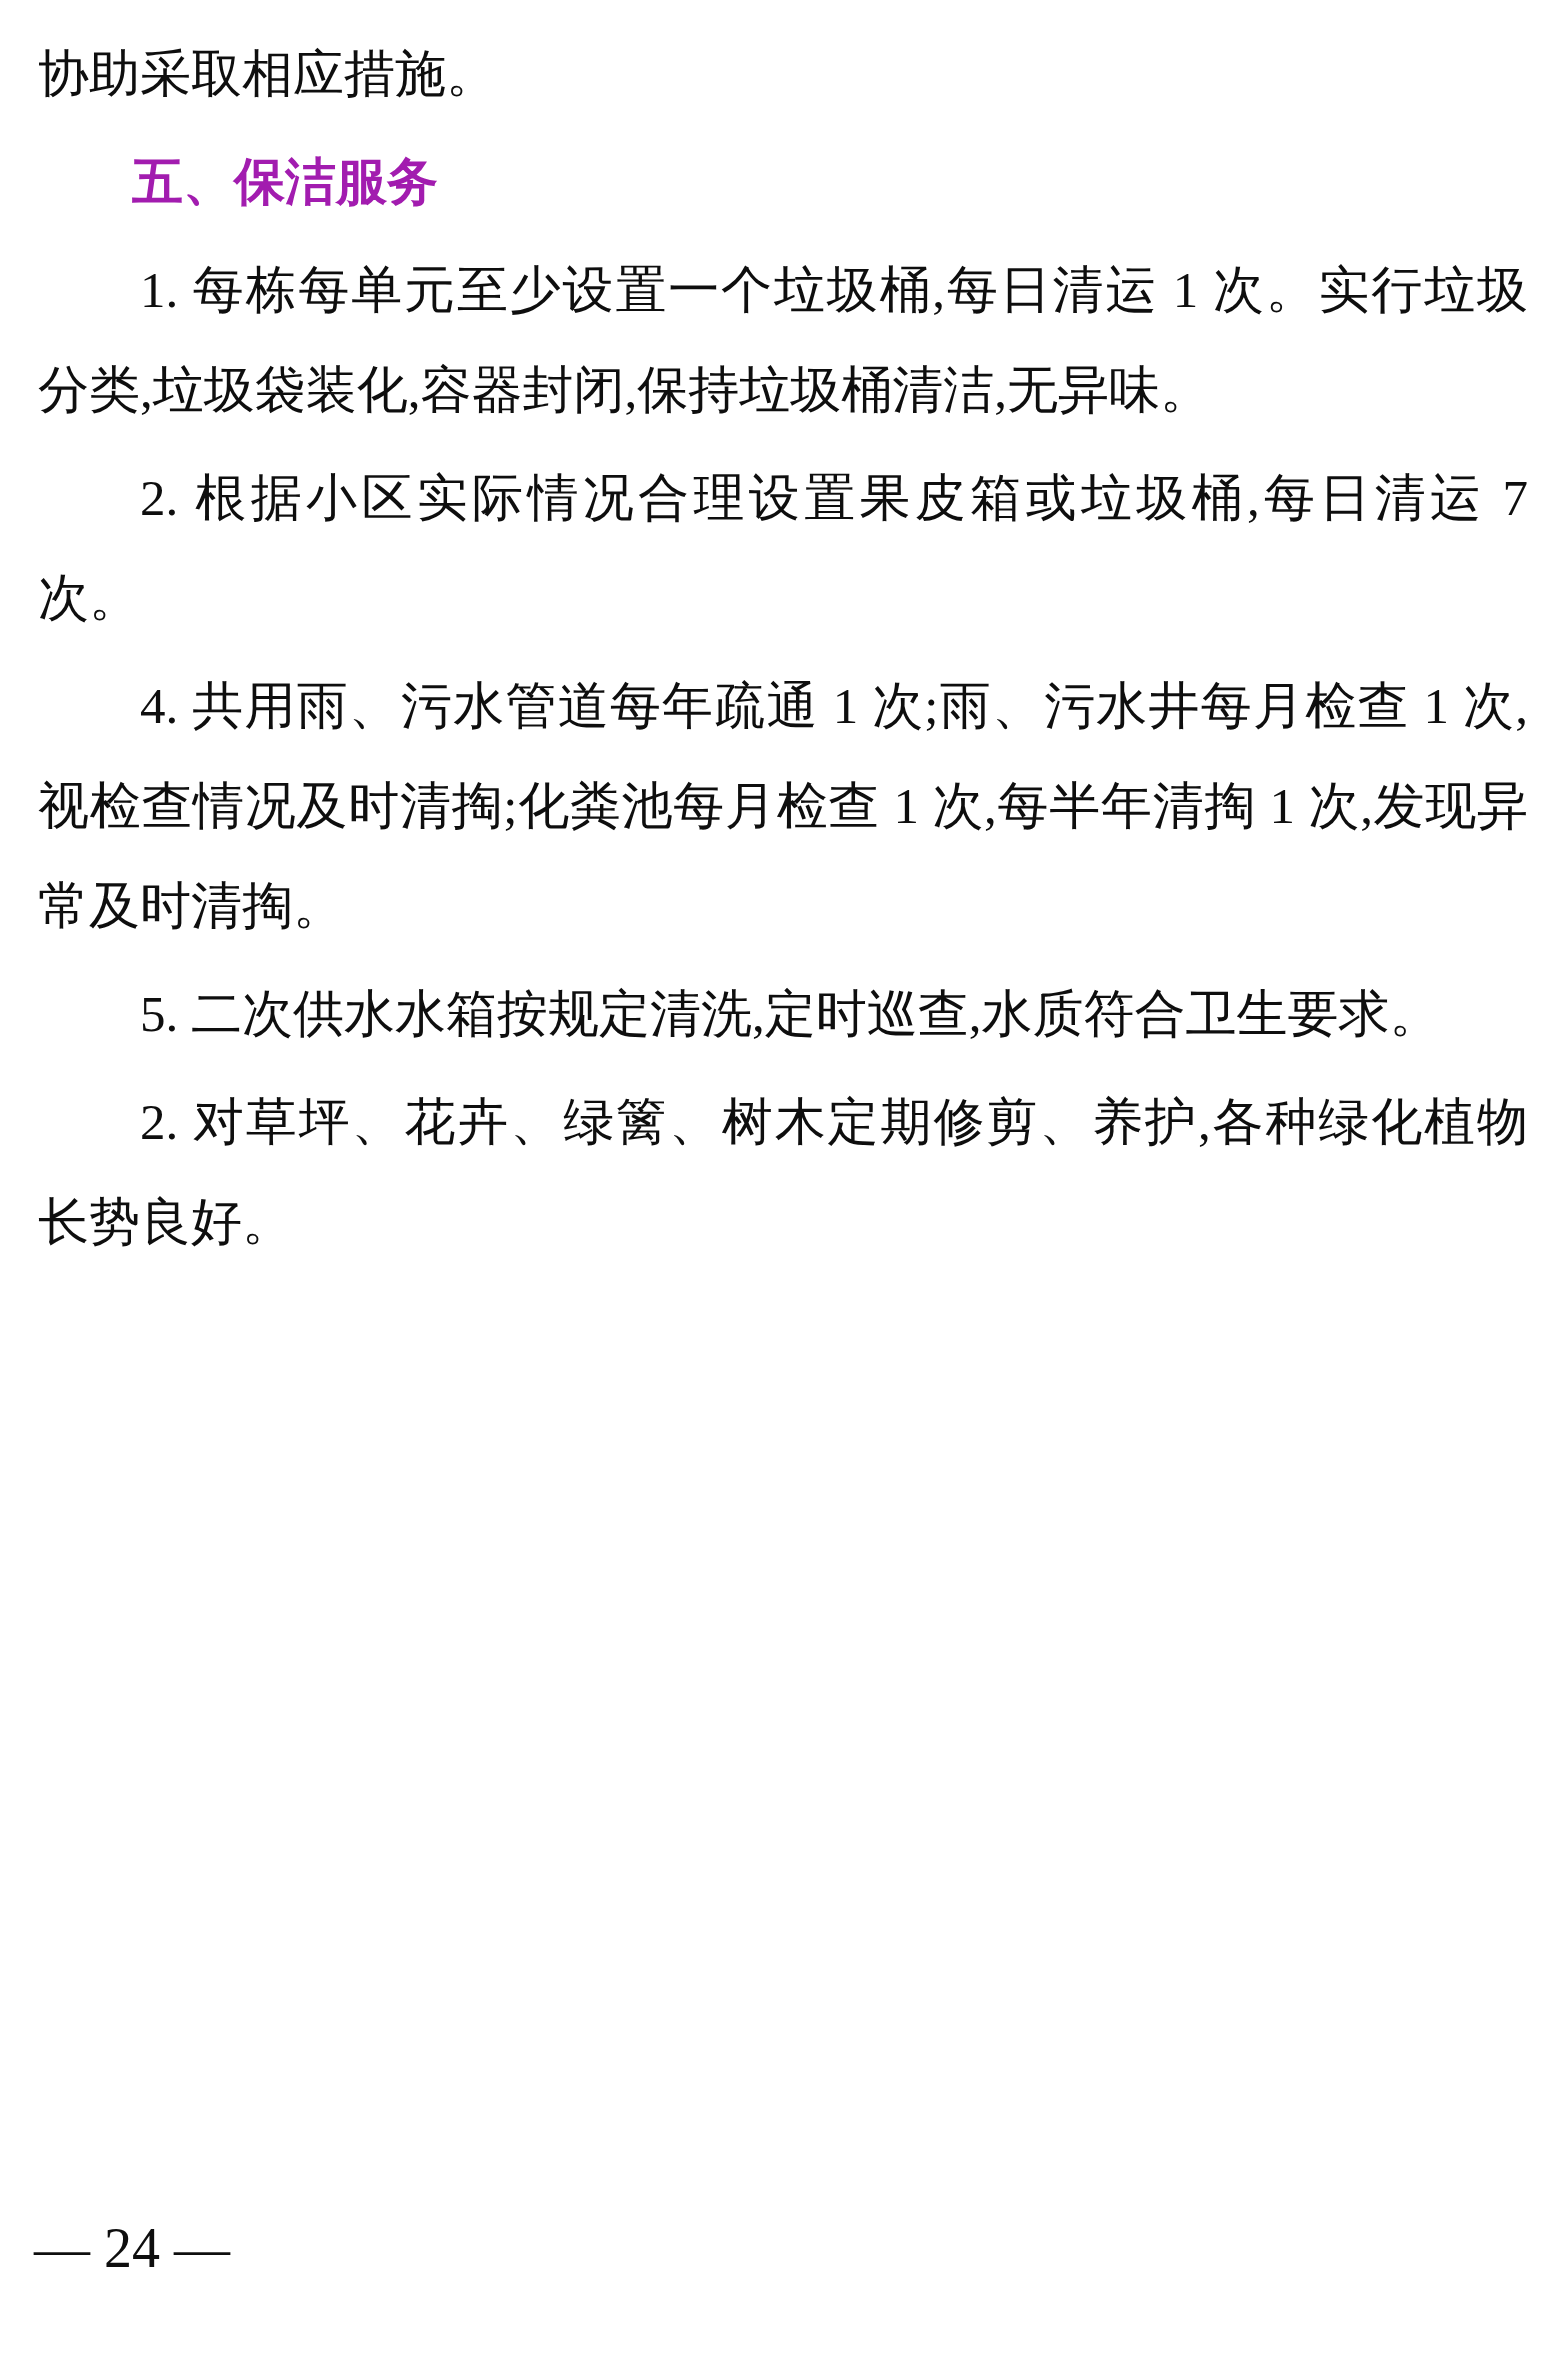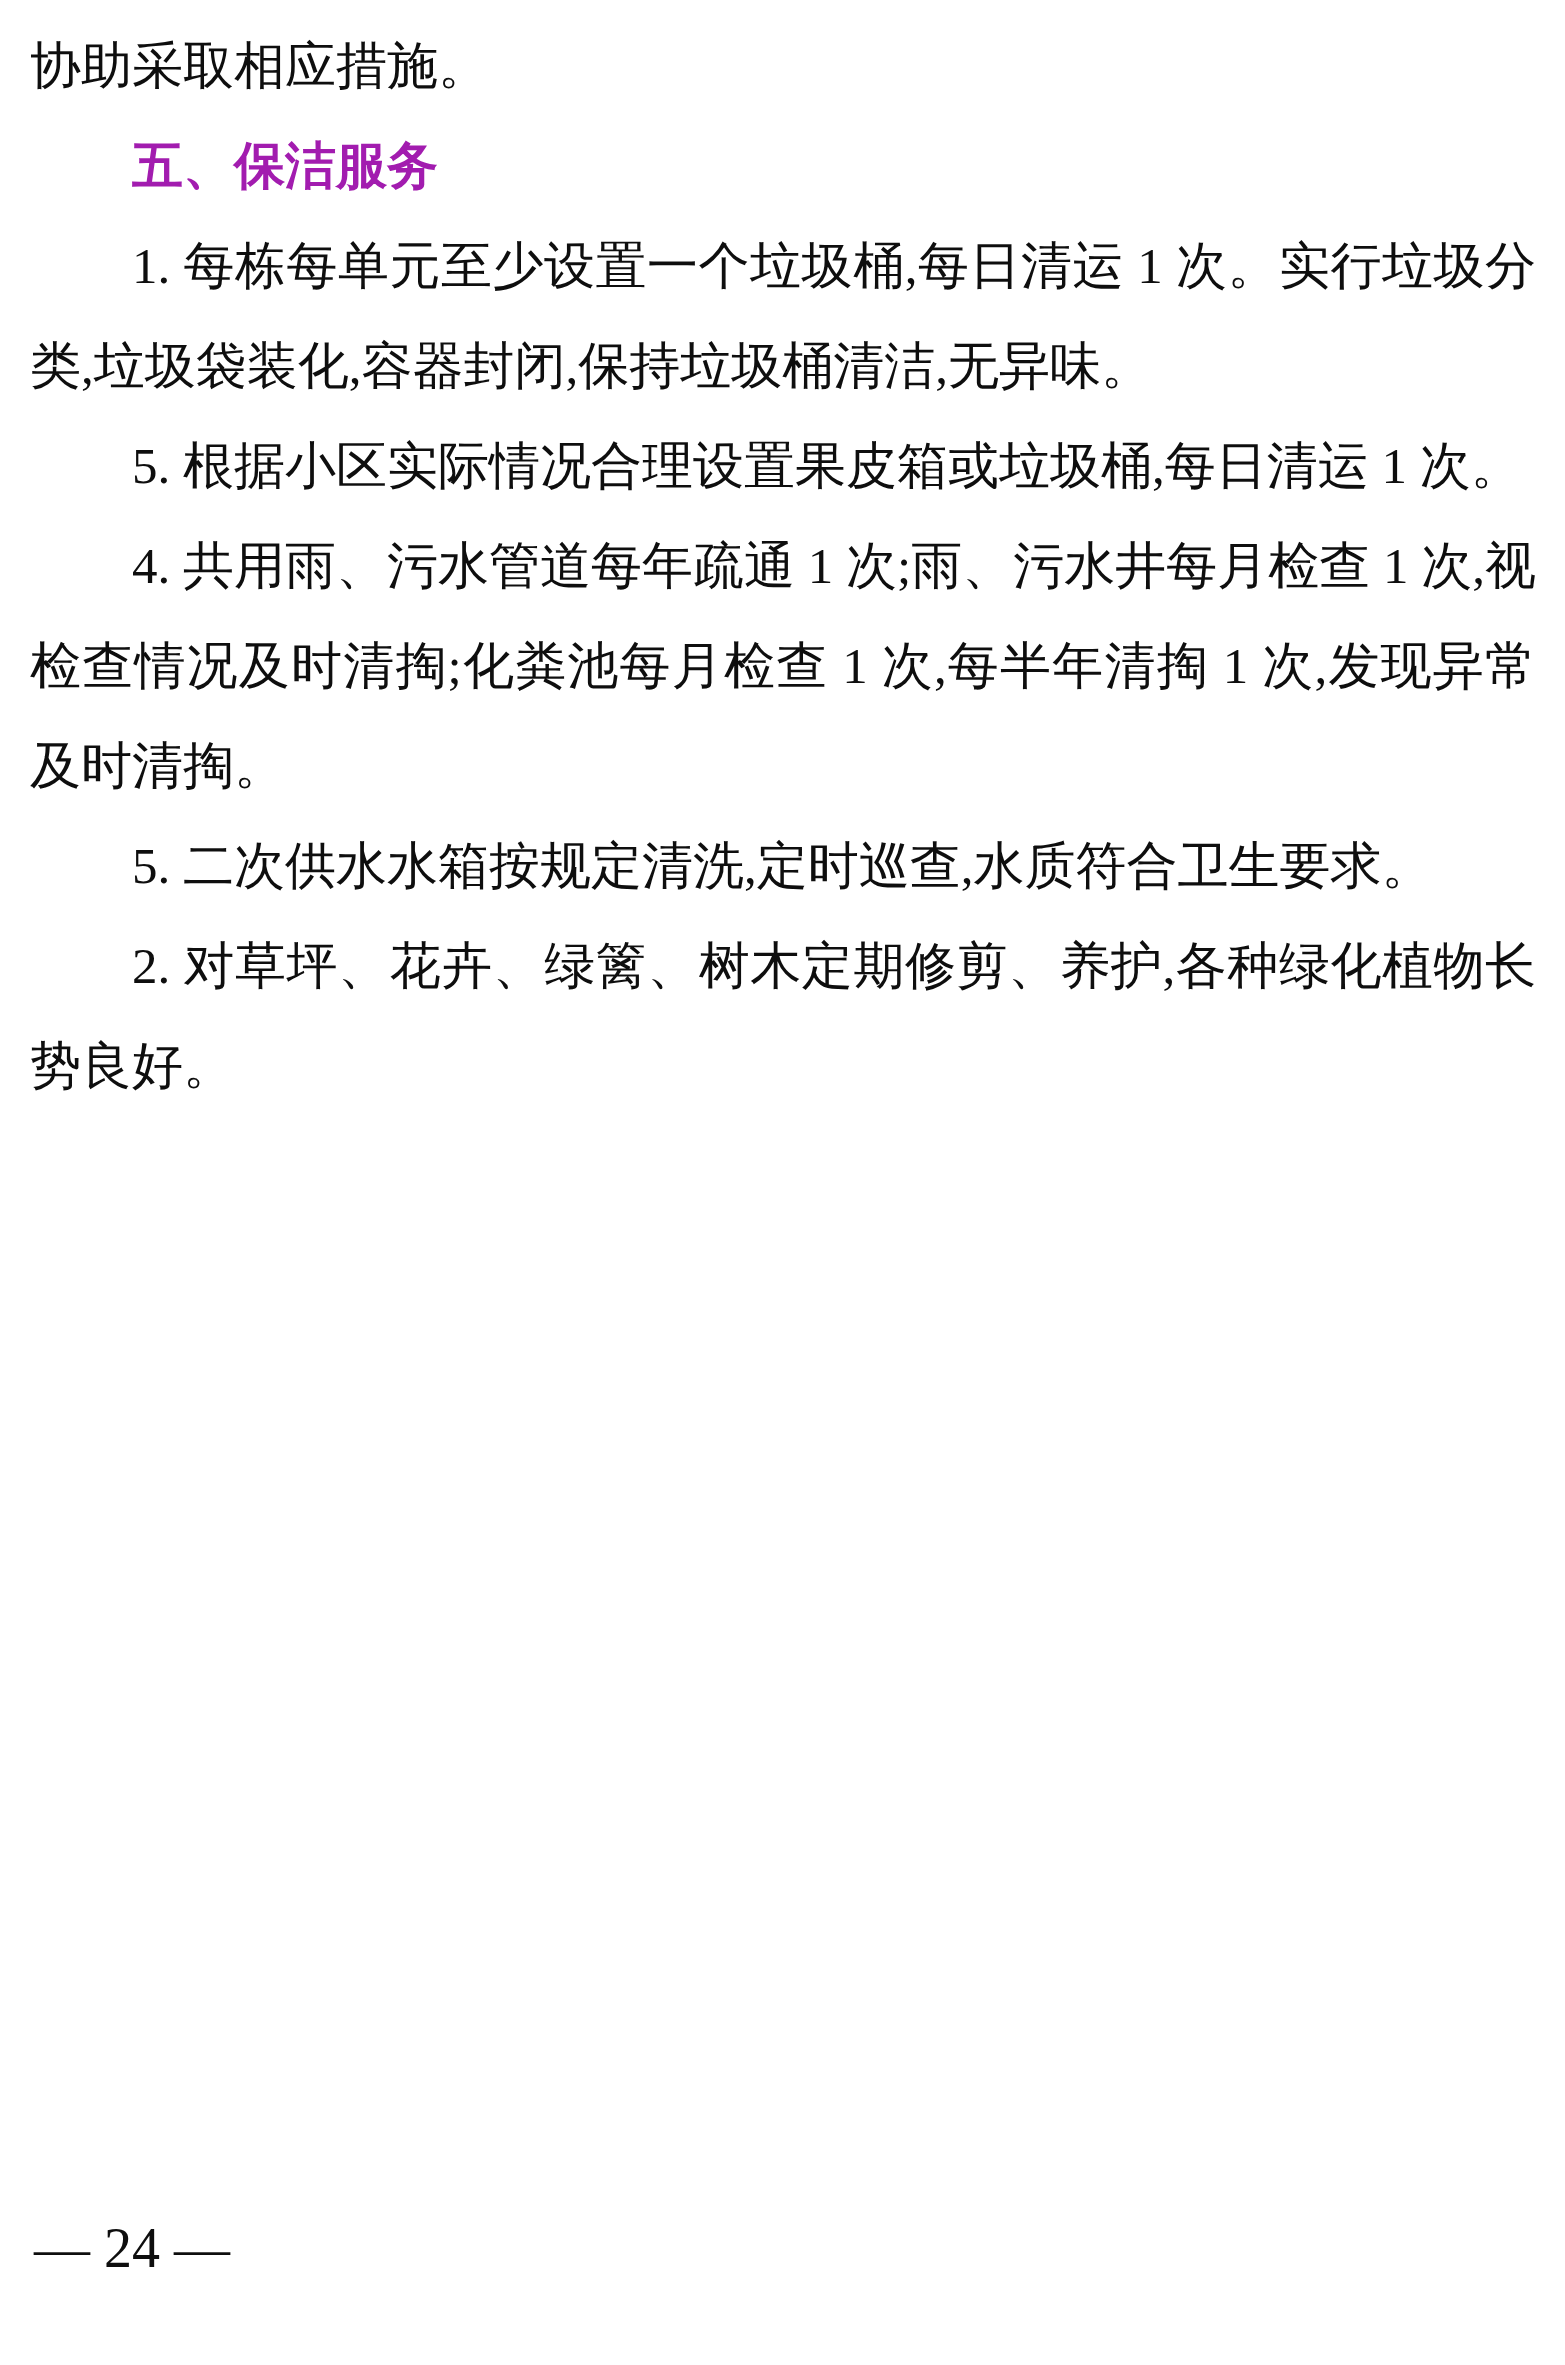--- a/index.html
+++ b/index.html
@@ -11,21 +11,21 @@
     position: relative;
     width: 1565px;
     height: 2366px;
     background: #ffffff;
     box-sizing: border-box;
     padding: 16.3px 29px 0 30px;
     overflow: hidden;
     color: #0e0e0e;
   }
   .para {
-    margin: 0;
+    margin: 8px;
     font-family: "Liberation Serif", "DejaVu Serif", serif;
     font-size: 51px;
     line-height: 100px;
     text-align: justify;
     text-justify: inter-character;
     color: #0e0e0e;
   }
   .para.indent {
     text-indent: 2em;
   }
@@ -54,21 +54,21 @@
 <body>
 
 <div class="page">
 
   <p class="para">协助采取相应措施。</p>
 
   <h2 class="section-heading">五、保洁服务</h2>
 
   <p class="para indent">1. 每栋每单元至少设置一个垃圾桶,每日清运 1 次。实行垃圾分类,垃圾袋装化,容器封闭,保持垃圾桶清洁,无异味。</p>
 
-  <p class="para indent">5. 根据小区实际情况合理设置果皮箱或垃圾桶,每日清运 1 次。</p>
+  <p class="para indent">2. 根据小区实际情况合理设置果皮箱或垃圾桶,每日清运 7 次。</p>
 
 
   <p class="para indent">4. 共用雨、污水管道每年疏通 1 次;雨、污水井每月检查 1 次,视检查情况及时清掏;化粪池每月检查 1 次,每半年清掏 1 次,发现异常及时清掏。</p>
 
   <p class="para indent">5. 二次供水水箱按规定清洗,定时巡查,水质符合卫生要求。</p>
 
 
 
 
   <p class="para indent">2. 对草坪、花卉、绿篱、树木定期修剪、养护,各种绿化植物长势良好。</p>

